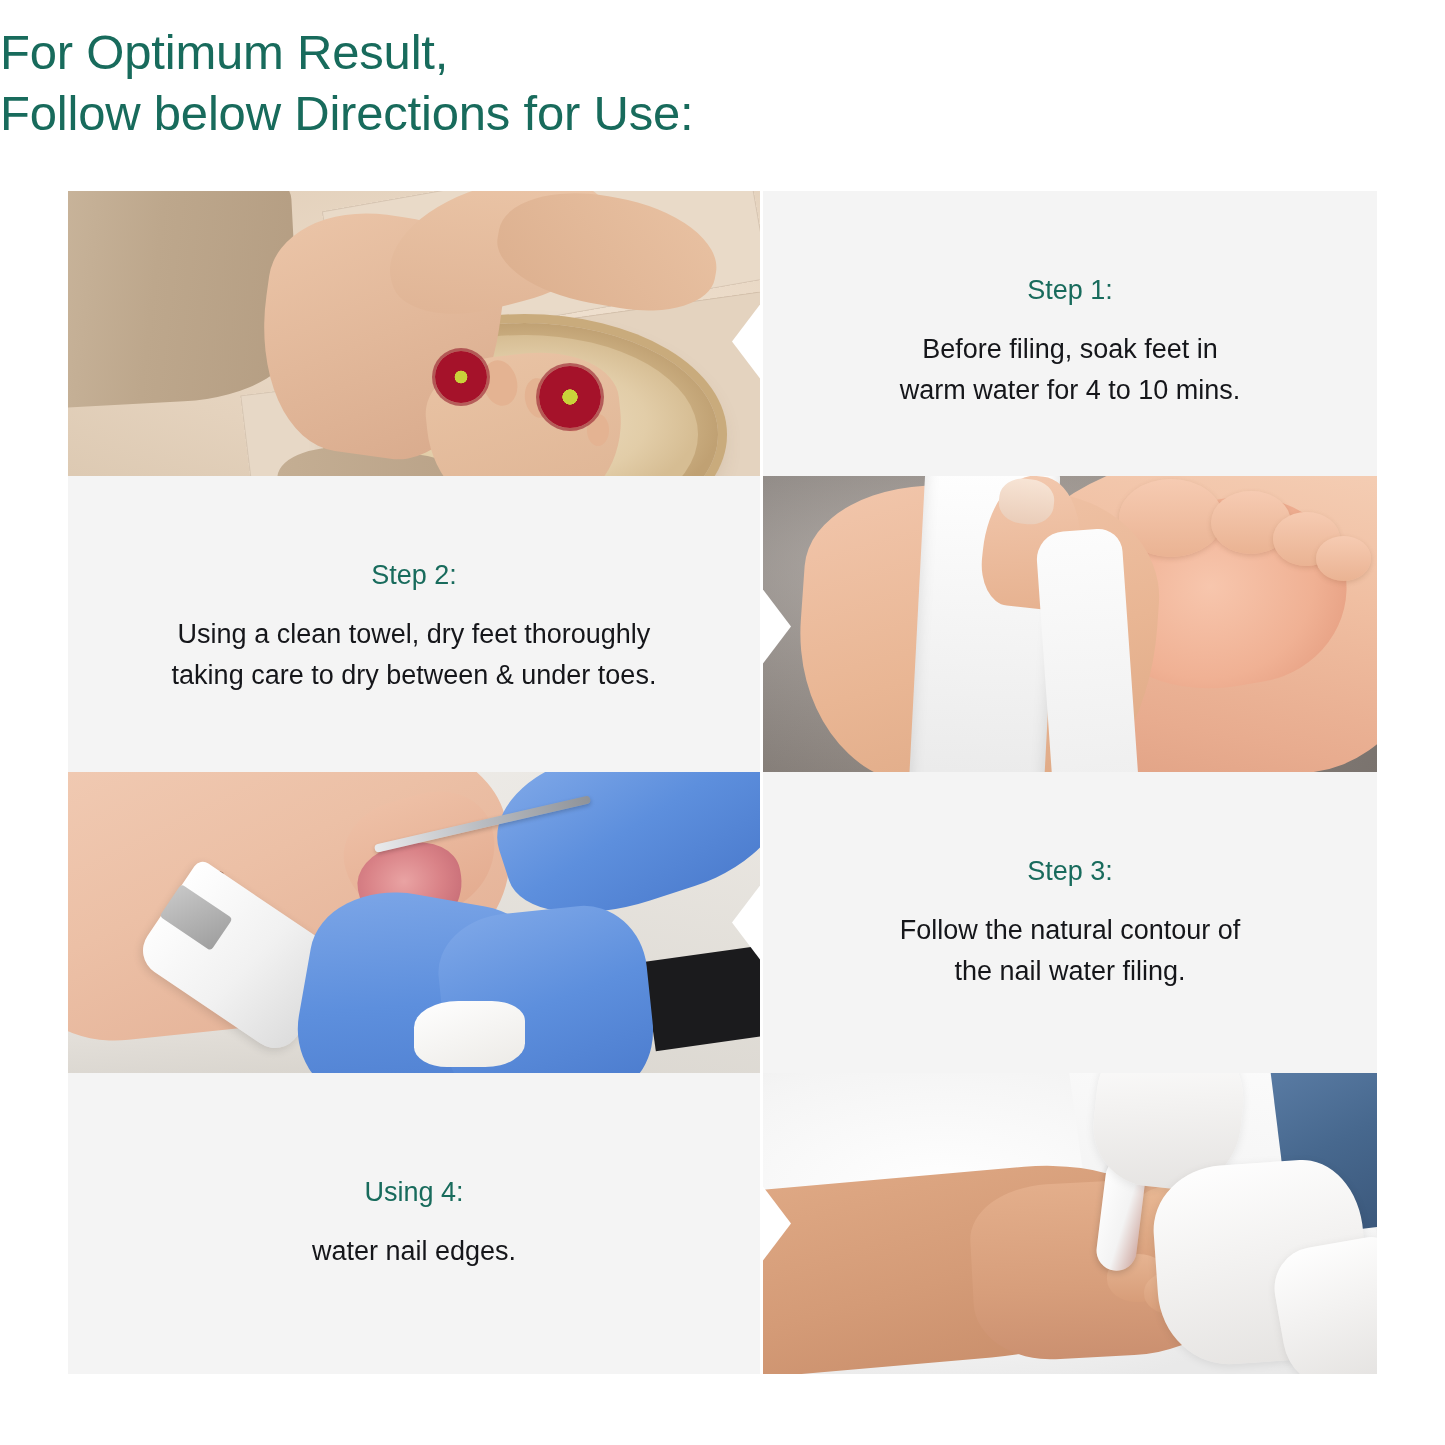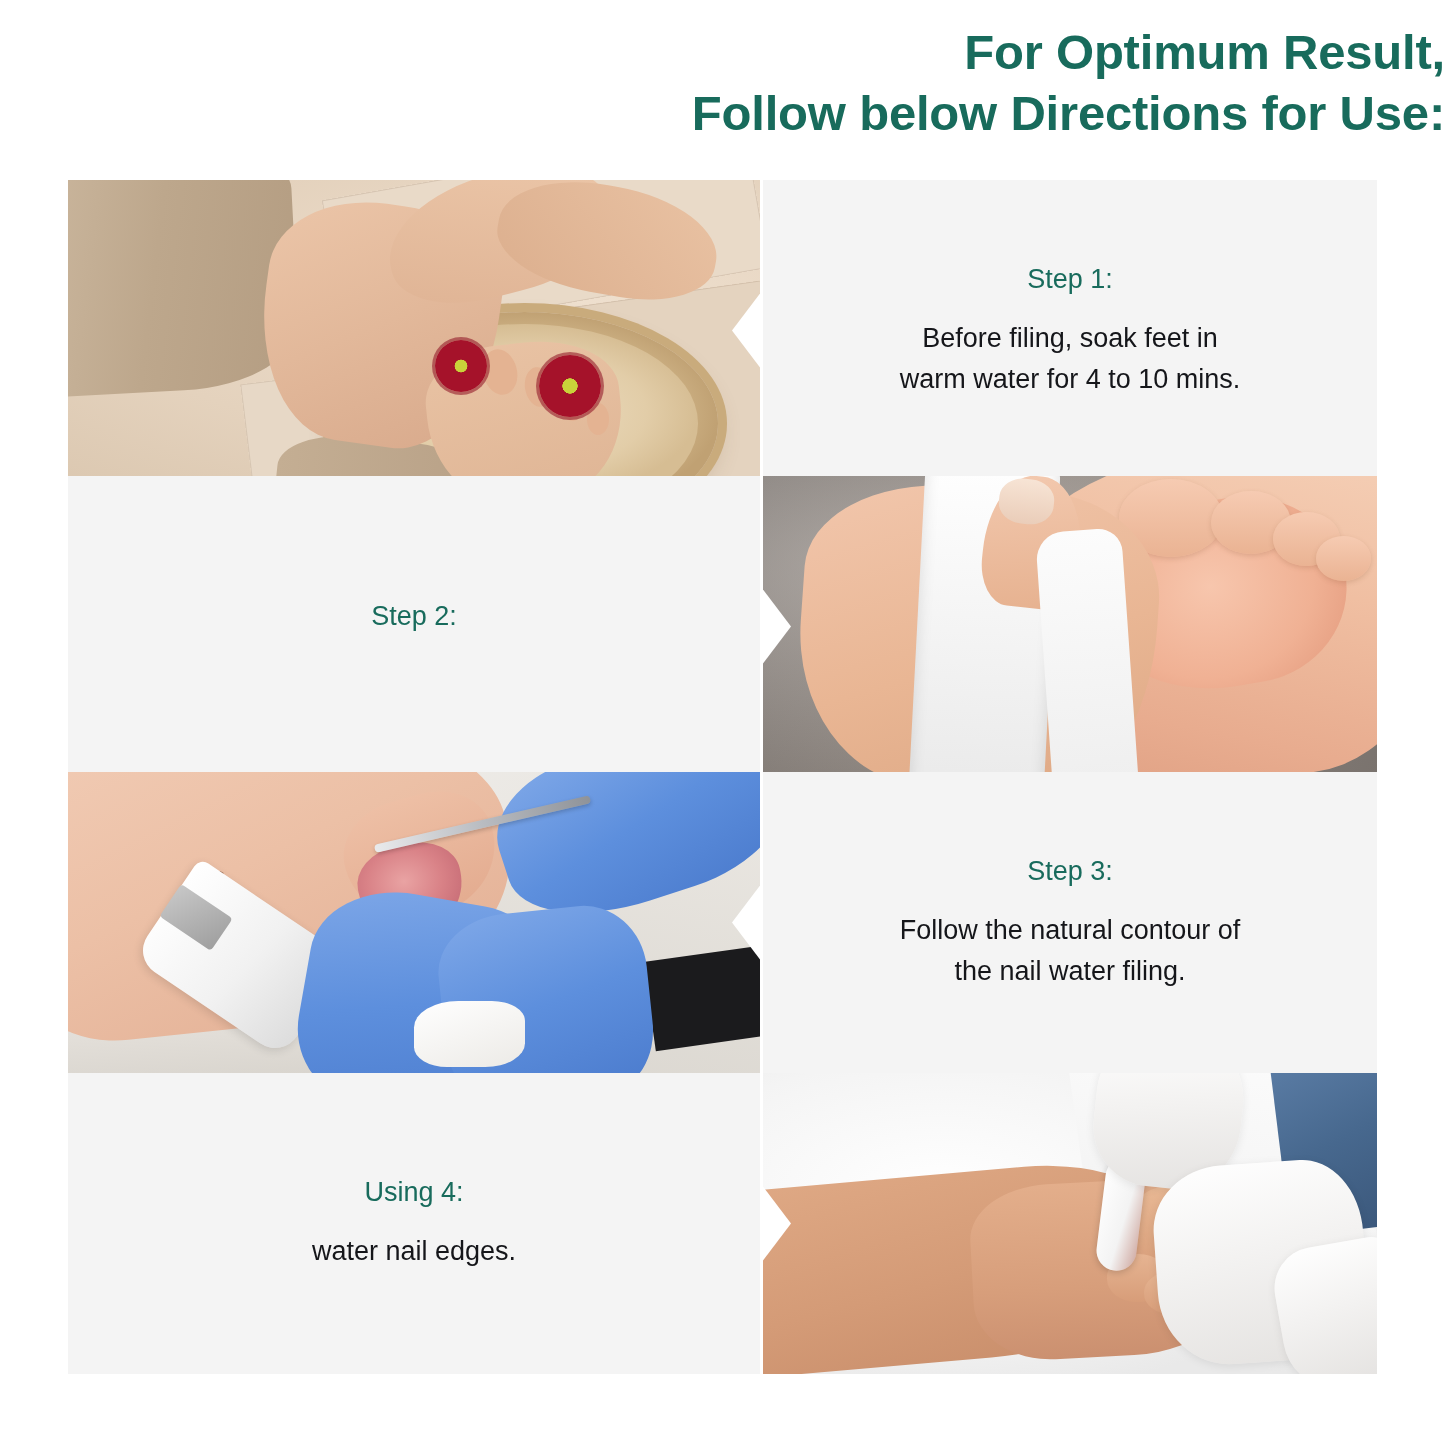--- a/index.html
+++ b/index.html
@@ -8,36 +8,36 @@
     background:#ffffff;
     font-family:"Liberation Sans", sans-serif;
     -webkit-font-smoothing:antialiased;
     overflow:hidden;
   }
   .page{position:relative;width:1445px;height:1445px;background:#fff;}
 
   
   .title{
     position:absolute;left:0;top:22px;width:1445px;
-    text-align:right;
+    text-align:left;
     color:#186b5c;
     font-size:49px;
     line-height:61px;
-    font-weight:700;
+    font-weight:400;
     letter-spacing:-0.2px;
   }
   .title .tline{display:block;}
 
   
   .grid{
     position:absolute;left:68px;top:175px;
     width:1309px;height:1200px;
   }
   .row{position:absolute;left:0;width:1309px;height:301px;}
-  .row.r1{top:5px;}
+  .row.r1{top:16px;}
   .row.r2{top:301px;}
   .row.r3{top:597px;}
   .row.r4{top:898px;}
 
   .cell{position:absolute;top:0;height:301px;overflow:hidden;}
   .cell.left{left:0;width:692px;}
   .cell.right{left:695px;width:614px;}
 
   
   .panel{
@@ -289,20 +289,22 @@
           <span class="bline">warm water for 4 to 10 mins.</span>
         </div>
       </div>
     </div>
 
     <div class="row r2">
 
       <div class="cell left panel">
         <div class="step-label">Step 2:</div>
         <div class="step-body">
+          <span class="bline">Using a clean towel, dry feet thoroughly</span>
+          <span class="bline">taking care to dry between &amp; under toes.</span>
         </div>
       </div>
 
       <div class="cell right">
         <div class="photo p2">
           <div class="blur"></div>
           <div class="foot"></div>
           <div class="sole"></div>
           <div class="toe" style="left:58%;top:1%;width:17%;height:26%;"></div>
           <div class="toe" style="left:73%;top:5%;width:13%;height:21%;"></div>

